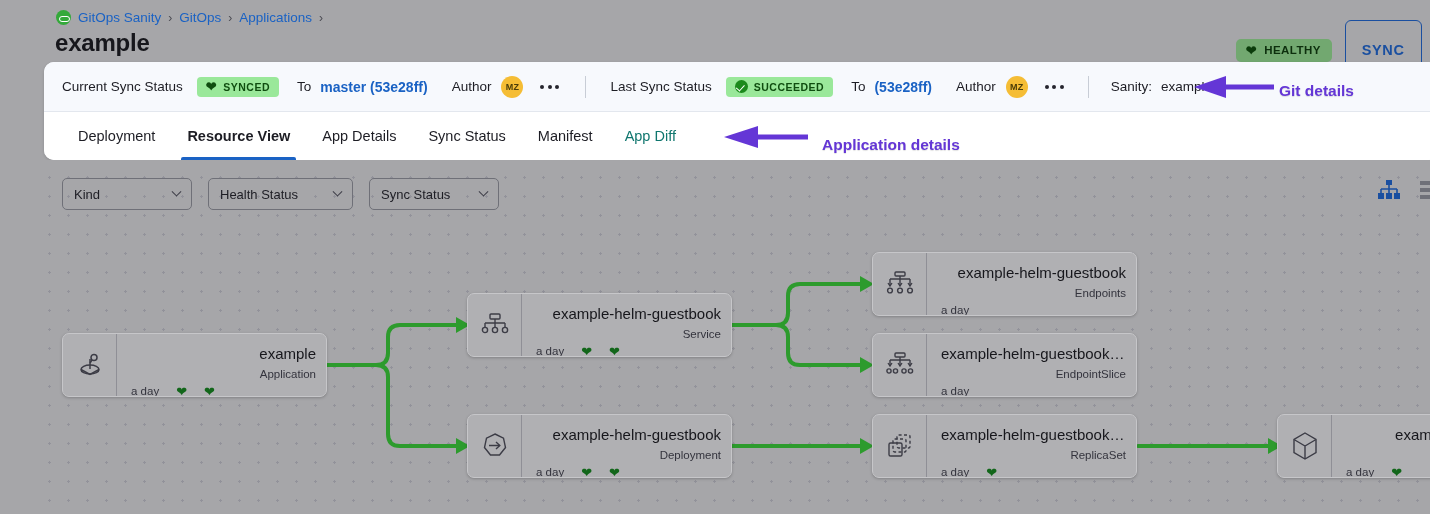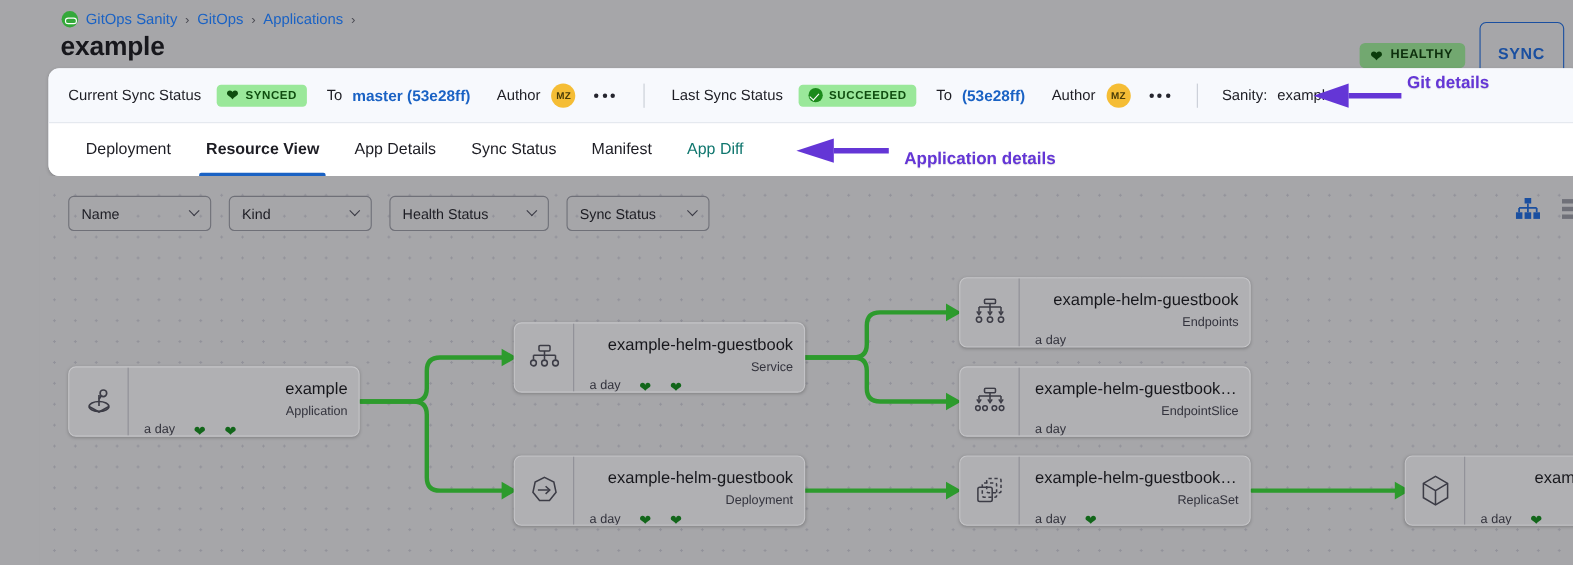--- a/index.html
+++ b/index.html
@@ -271,35 +271,31 @@
       <div class="tab">Sync Status</div>
       <div class="tab">Manifest</div>
       <div class="tab muted">App Diff</div>
     </div>
   </div>
 
   <svg class="anno-arrow" style="left:1152px; top:74px; width:90px; height:26px;" viewBox="0 0 90 26">
     <path d="M86 13 L38 13" stroke="#6436d6" stroke-width="5" fill="none"></path>
     <path d="M38 2 L38 24 L6 13 Z" fill="#6436d6"></path>
   </svg>
-  <div class="anno-label" style="left:1243px; top:67px;">Git details</div>
+  <div class="anno-label" style="left:1243px; top:82px;">Git details</div>
 
   <svg class="anno-arrow" style="left:680px; top:124px; width:96px; height:26px;" viewBox="0 0 96 26">
     <path d="M92 13 L42 13" stroke="#6436d6" stroke-width="5" fill="none"></path>
     <path d="M42 2 L42 24 L8 13 Z" fill="#6436d6"></path>
   </svg>
   <div class="anno-label" style="left:786px; top:136px;">Application details</div>
 
   <div class="canvas">
 
     <div class="filters">
-      <div class="filter-sel">
-        <span>Name</span>
-        <span class="chev"></span>
-      </div>
       <div class="filter-sel">
         <span>Kind</span>
         <span class="chev"></span>
       </div>
       <div class="filter-sel" style="width:145px">
         <span>Health Status</span>
         <span class="chev"></span>
       </div>
       <div class="filter-sel" style="width:130px">
         <span>Sync Status</span>

